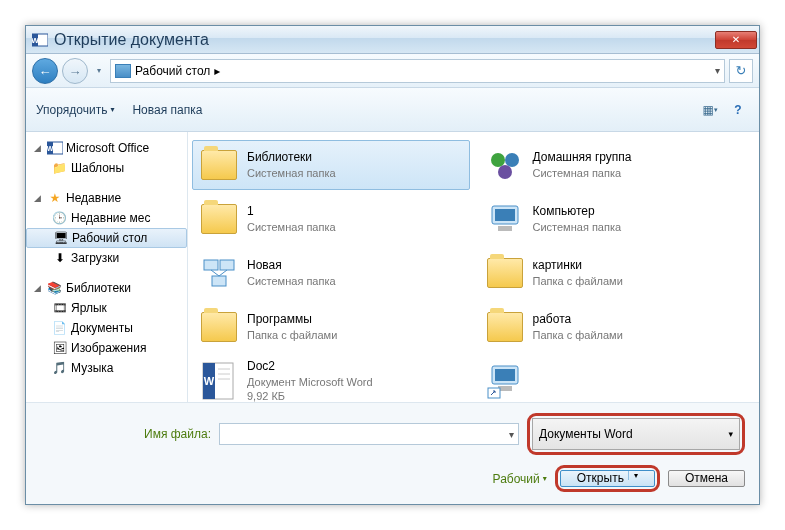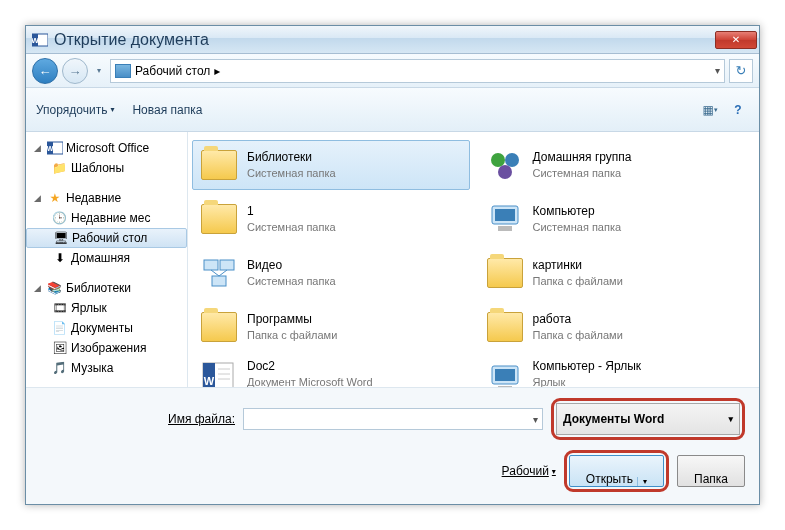--- a/index.html
+++ b/index.html
@@ -32,25 +32,25 @@
 .content { flex: 1; overflow: auto; padding: 8px 4px; }
 .content .grid { display: grid; grid-template-columns: 1fr 1fr; gap: 4px 8px; }
 .item { display: flex; align-items: center; padding: 4px 6px; gap: 8px; height: 50px; cursor: pointer; border: 1px solid transparent; }
 .item.selected { background: linear-gradient(to bottom, #e5f1fb, #cde5f7); border: 1px solid #8fbde0; border-radius: 2px; }
 .item .big-icon { width: 40px; height: 40px; display: flex; align-items: center; justify-content: center; font-size: 28px; flex-shrink: 0; }
 .item .meta { display: flex; flex-direction: column; font-size: 12px; line-height: 1.3; }
 .item .meta .name { color: #000; }
 .item .meta .sub { color: #777; font-size: 11px; }
 .footer { border-top: 1px solid #dde7ef; padding: 10px 14px 12px; background: #f4f8fb; display: flex; flex-direction: column; gap: 10px; }
 .footer .row { display: flex; align-items: center; gap: 8px; justify-content: flex-end; }
-.footer .lbl { font-size: 12px; color: #000000; text-decoration: underline; }
+.footer .lbl { font-size: 12px; color: #4d7c0f; }
 .footer .filename { flex: 1; max-width: 300px; height: 22px; border: 1px solid #b5c9d9; background: #fff; display: flex; align-items: center; justify-content: flex-end; padding: 0 4px; font-size: 10px; color: #555; }
-.footer .filter { width: 184px; height: 24px; border: 1px solid #a7a7a7; background: linear-gradient(to bottom, #f4f4f4, #e4e4e4); display: flex; align-items: center; justify-content: space-between; padding: 15px 6px; font-size: 12px; cursor: pointer; font-weight: bold; }
+.footer .filter { width: 208px; height: 24px; border: 1px solid #a7a7a7; background: linear-gradient(to bottom, #f4f4f4, #e4e4e4); display: flex; align-items: center; justify-content: space-between; padding: 15px 6px; font-size: 12px; cursor: pointer; }
 .hl-red { border: 3px solid #c0392b; border-radius: 9px; padding: 2px; }
-.btn { height: 32px; padding: 0 16px; border: 1px solid #8a8a8a; background: linear-gradient(to bottom, #f7f7f7, #e1e1e1); font-size: 12px; display: flex; align-items: flex-end; gap: 4px; cursor: pointer; border-radius: 2px; }
+.btn { height: 17px; padding: 0 16px; border: 1px solid #8a8a8a; background: linear-gradient(to bottom, #f7f7f7, #e1e1e1); font-size: 12px; display: flex; align-items: flex-start; gap: 4px; cursor: pointer; border-radius: 2px; }
 .btn.primary { border-color: #3f8fc9; background: linear-gradient(to bottom, #eaf4fc, #c9e3f5); }
 .folder-icon { width: 36px; height: 30px; background: linear-gradient(to bottom, #ffe9a8 0%, #f5c94d 100%); border: 1px solid #c9a23a; border-radius: 2px; position: relative; }
 .folder-icon::before { content: ''; position: absolute; top: -5px; left: 2px; width: 14px; height: 5px; background: #f5d77a; border-radius: 2px 2px 0 0; }
 svg { display: block; }
 </style>
 </head>
 <body>
 
 <div class="window">
   <div class="titlebar">
@@ -116,21 +116,21 @@
       <div class="node" style="padding-left:26px">
           <span class="ic">🕒</span>
           <span>Недавние мес</span>
         </div>
       <div class="node selected" style="padding-left:26px">
           <span class="ic">🖥</span>
           <span>Рабочий стол</span>
         </div>
       <div class="node" style="padding-left:26px">
           <span class="ic">⬇</span>
-          <span>Домашняя</span>
+          <span>Загрузки</span>
         </div>
       <div class="spacer"></div>
       <div class="node">
           <span class="exp">◢</span>
           <span class="ic">📚</span>
           <span>Библиотеки</span>
         </div>
       <div class="node" style="padding-left:26px">
           <span class="ic">🎞</span>
           <span>Ярлык</span>
@@ -199,21 +199,21 @@
           <div class="big-icon">
               <svg width="38" height="38" viewBox="0 0 38 38">
                 <rect x="4" y="6" width="14" height="10" fill="#cde5f7" stroke="#4a8fc7"></rect>
                 <rect x="20" y="6" width="14" height="10" fill="#cde5f7" stroke="#4a8fc7"></rect>
                 <rect x="12" y="22" width="14" height="10" fill="#cde5f7" stroke="#4a8fc7"></rect>
                 <line x1="11" y1="16" x2="19" y2="22" stroke="#4a8fc7"></line>
                 <line x1="27" y1="16" x2="19" y2="22" stroke="#4a8fc7"></line>
               </svg>
             </div>
           <div class="meta">
-              <span class="name">Видео</span>
+              <span class="name">Новая</span>
               <span class="sub">Системная папка</span>
             </div>
         </div>
         <div class="item">
           <div class="big-icon">
               <div class="folder-icon"></div>
             </div>
           <div class="meta">
               <span class="name">картинки</span>
               <span class="sub">Папка с файлами</span>
@@ -256,25 +256,20 @@
         </div>
         <div class="item">
           <div class="big-icon">
               <svg width="38" height="38" viewBox="0 0 38 38">
                 <rect x="6" y="4" width="26" height="18" rx="2" fill="#cde5f7" stroke="#4a8fc7"></rect>
                 <rect x="9" y="7" width="20" height="12" fill="#3a7fb7"></rect>
                 <rect x="12" y="24" width="14" height="5" fill="#bbb"></rect>
                 <rect x="2" y="26" width="12" height="10" fill="#fff" stroke="#4a8fc7"></rect>
                 <path d="M5 33 L9 29 M9 29 L7 29 M9 29 L9 31" stroke="#2b579a" fill="none"></path>
               </svg>
-            </div>
-          <div class="meta">
-              <span class="name">Компьютер - Ярлык</span>
-              <span class="sub">Ярлык</span>
-              <span class="sub">359 байт</span>
             </div>
         </div>
       </div>
     </div>
   </div>
 
   <div class="footer">
     <div class="row">
       <span class="lbl">Имя файла:</span>
       <div class="filename">▾</div>
@@ -290,17 +285,17 @@
           <span>Рабочий</span>
           <span style="font-size:8px">▾</span>
         </span>
       <div class="hl-red">
         <div class="btn primary">
             <span>Открыть</span>
             <span style="border-left:1px solid #8fbde0;padding-left:5px;font-size:8px">▾</span>
           </div>
       </div>
       <div class="btn">
-          <span>Папка</span>
+          <span>Отмена</span>
         </div>
     </div>
   </div>
 </div>
 
 </body></html>

